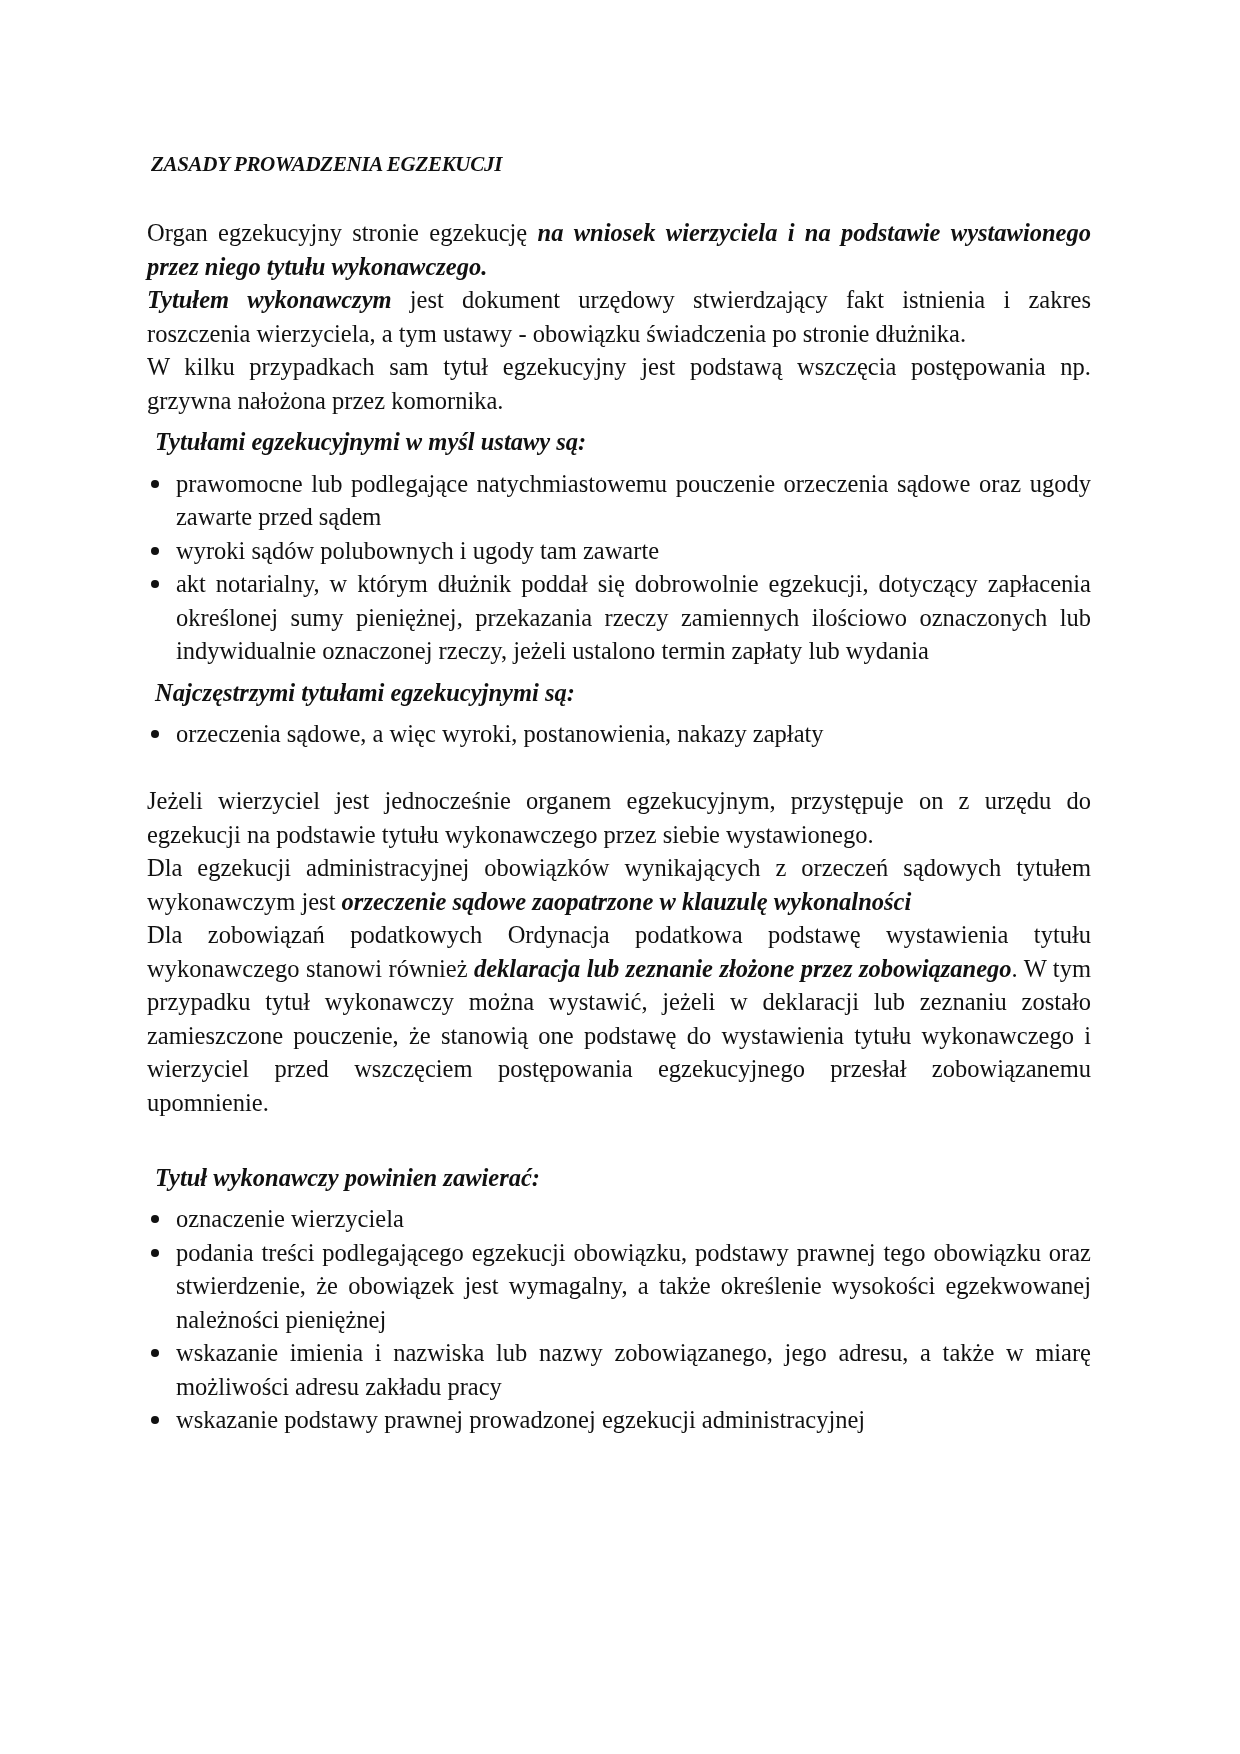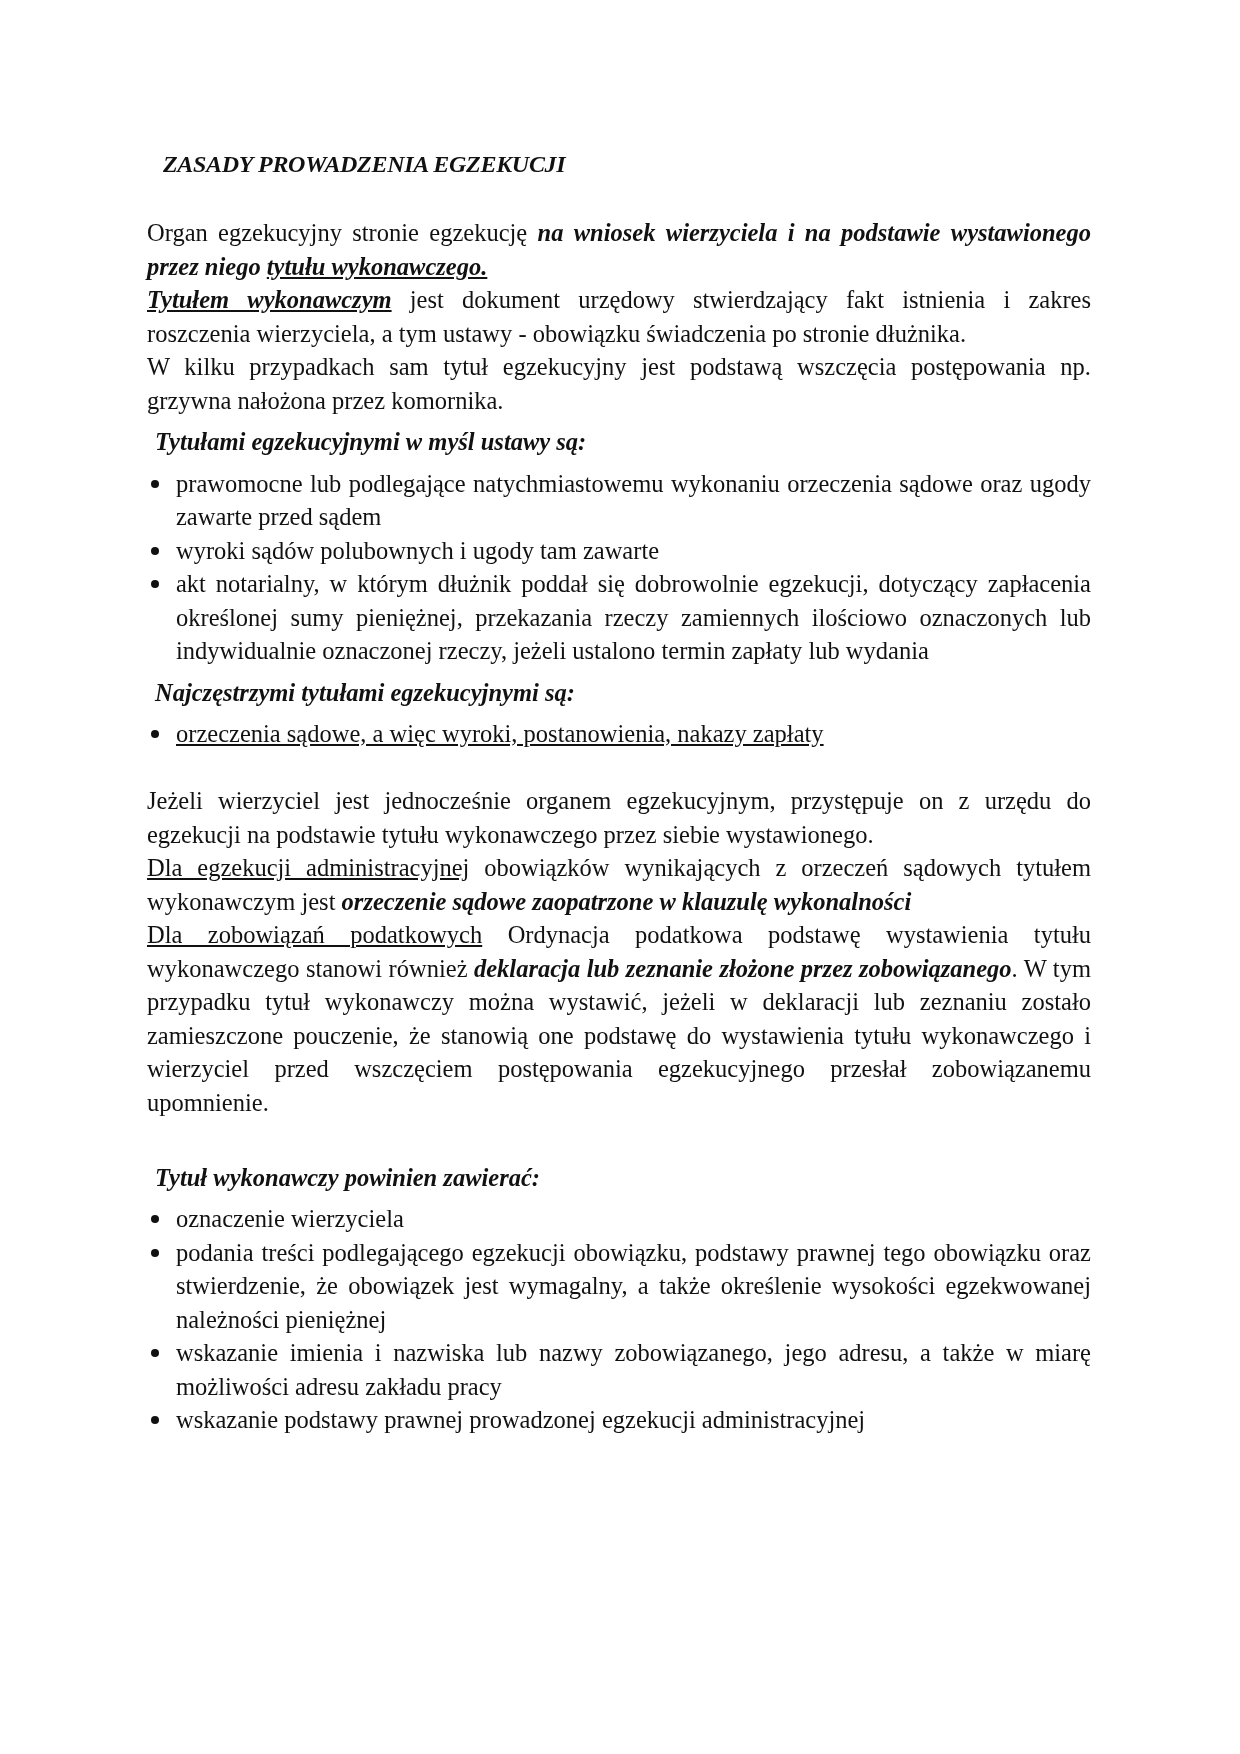--- a/index.html
+++ b/index.html
@@ -19,31 +19,31 @@
       position: absolute;
       left: 147px;
       top: 148px;
       width: 944px;
       font-size: 24.5px;
       line-height: 33.5px;
     }
     .title {
       font-weight: bold;
       font-style: italic;
-      font-size: 24px;
+      font-size: 21px;
       letter-spacing: -0.3px;
-      margin: 0 0 35px 16px;
+      margin: 0 0 35px 4px;
       line-height: 33px;
     }
     p {
       margin: 0;
       text-align: justify;
     }
     .bi { font-weight: bold; font-style: italic; }
-    .u { text-decoration: underline; }
+    .u { }
     .heading-it {
       font-weight: bold;
       font-style: italic;
       margin: 8px;
     }
     ul {
       list-style: none;
       margin: 0;
       padding: 0;
     }
@@ -75,21 +75,21 @@
   </p>
 
   <p>
     <span class="bi u">Tytułem wykonawczym</span><span> jest dokument urzędowy stwierdzający fakt istnienia i zakres roszczenia wierzyciela, a tym ustawy - obowiązku świadczenia po stronie dłużnika.</span>
   </p>
 
   <p>W kilku przypadkach sam tytuł egzekucyjny jest podstawą wszczęcia postępowania np. grzywna nałożona przez komornika.</p>
 
   <p class="heading-it">Tytułami egzekucyjnymi w myśl ustawy są:</p>
   <ul>
-    <li><span class="bullet"></span><span>prawomocne lub podlegające natychmiastowemu wykonaniu orzeczenia sądowe oraz ugody zawarte przed sądem</span></li>
+    <li><span class="bullet"></span><span>prawomocne lub podlegające natychmiastowemu pouczenie orzeczenia sądowe oraz ugody zawarte przed sądem</span></li>
     <li><span class="bullet"></span><span>wyroki sądów polubownych i ugody tam zawarte</span></li>
     <li><span class="bullet"></span><span>akt notarialny, w którym dłużnik poddał się dobrowolnie egzekucji, dotyczący zapłacenia określonej sumy pieniężnej, przekazania rzeczy zamiennych ilościowo oznaczonych lub indywidualnie oznaczonej rzeczy, jeżeli ustalono termin zapłaty lub wydania</span></li>
   </ul>
 
   <p class="heading-it">Najczęstrzymi tytułami egzekucyjnymi są:</p>
   <ul>
     <li><span class="bullet"></span><span class="u">orzeczenia sądowe, a więc wyroki, postanowienia, nakazy zapłaty</span></li>
   </ul>
 
   <div class="gap"></div>

